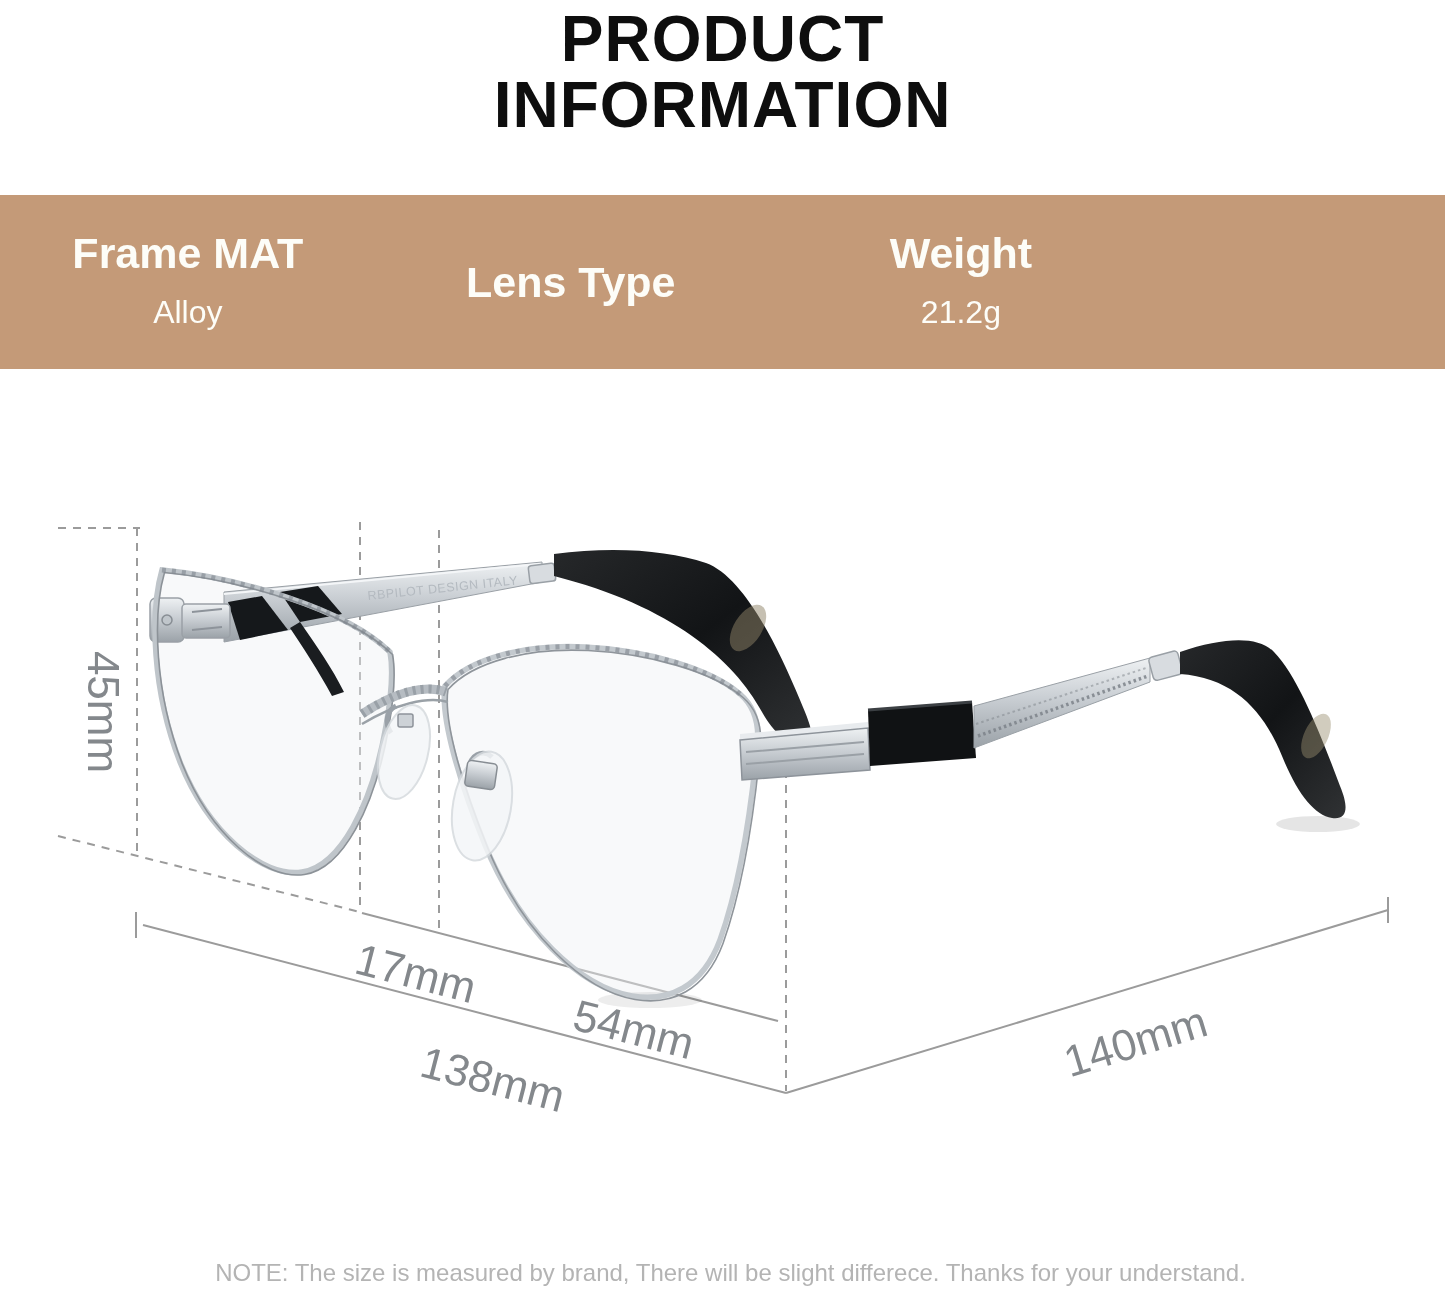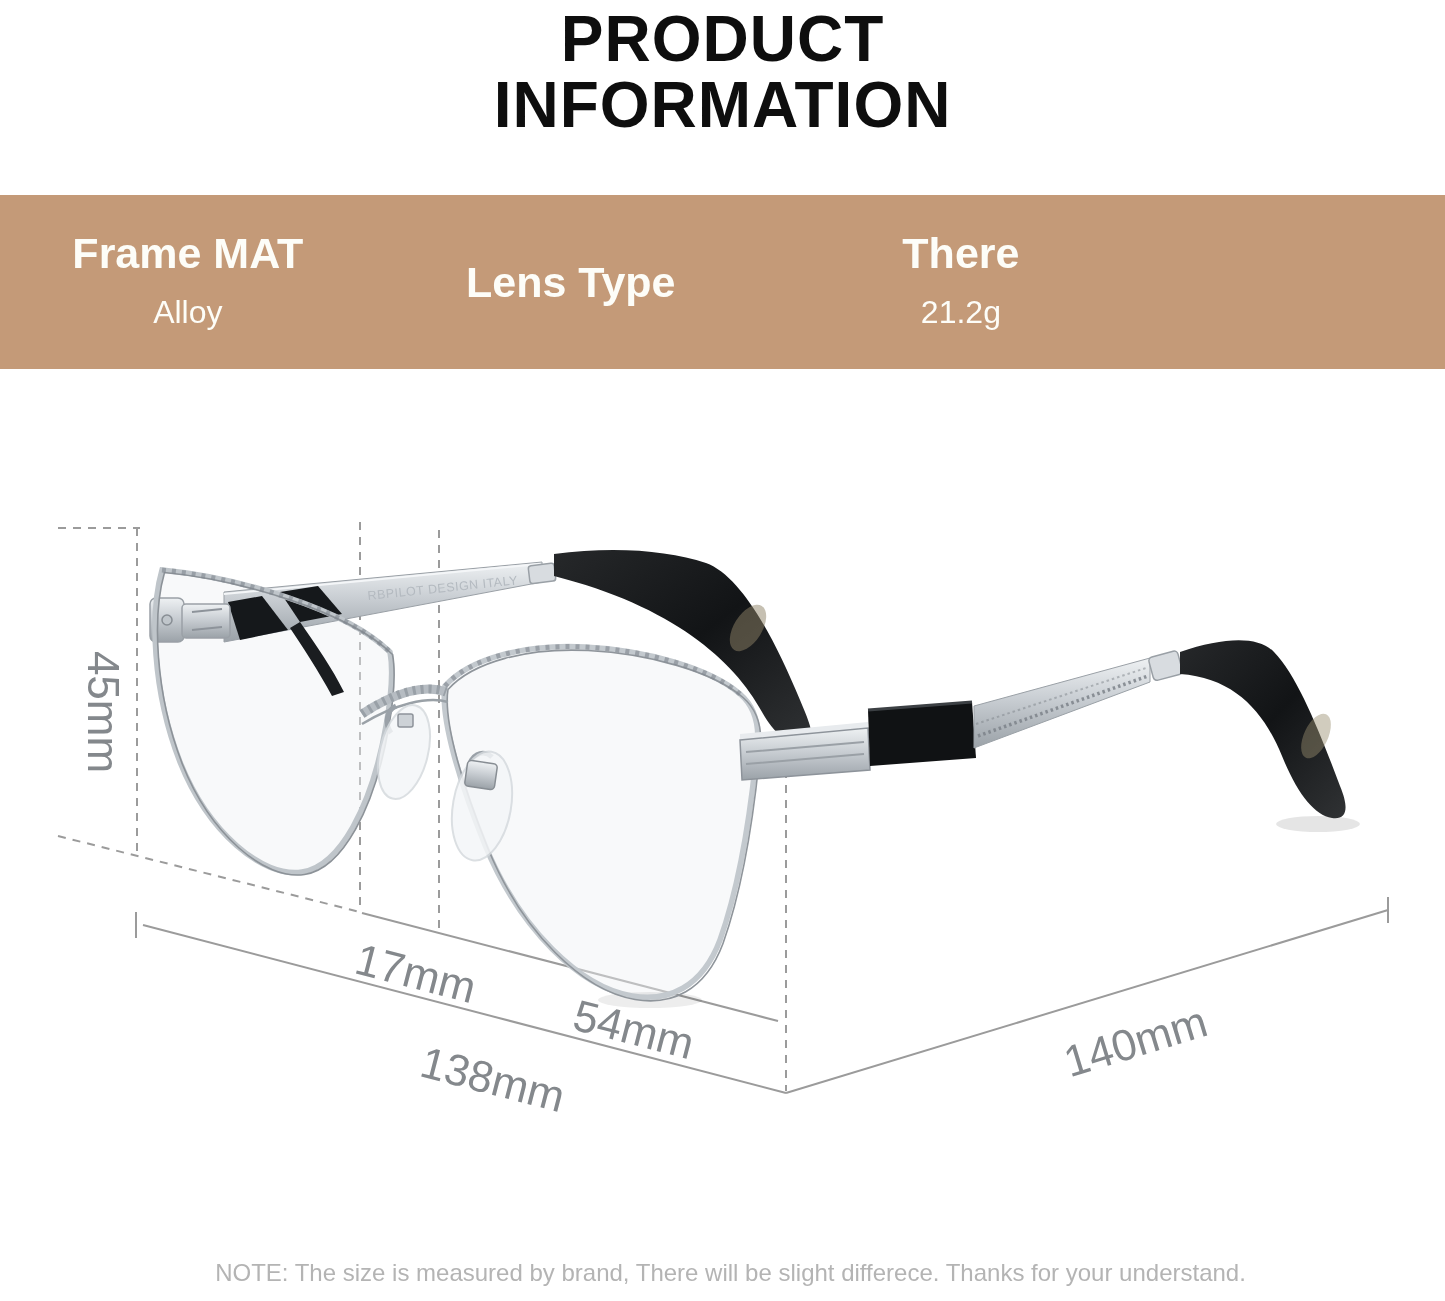--- a/index.html
+++ b/index.html
@@ -38,21 +38,21 @@
 
 <div class="spec-band">
   <div class="spec-col">
     <div class="spec-label">Frame MAT</div>
     <div class="spec-value">Alloy</div>
   </div>
   <div class="spec-col">
     <div class="spec-label">Lens Type</div>
   </div>
   <div class="spec-col">
-    <div class="spec-label">There</div>
+    <div class="spec-label">Weight</div>
     <div class="spec-value">21.2g</div>
   </div>
 </div>
 
 <svg class="figure" viewBox="0 0 1445 1301">
   <defs>
     <linearGradient id="silverBar" x1="0" y1="0" x2="0" y2="1">
       <stop offset="0" stop-color="#eef1f3"></stop>
         <stop offset="0.45" stop-color="#c9ced3"></stop>
         <stop offset="1" stop-color="#9ba2a8"></stop>

